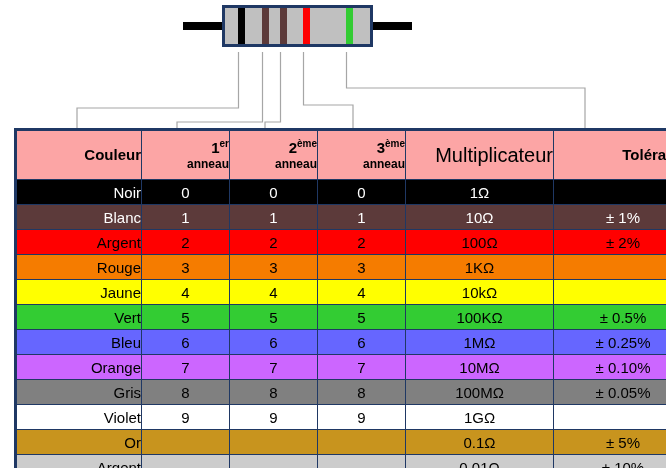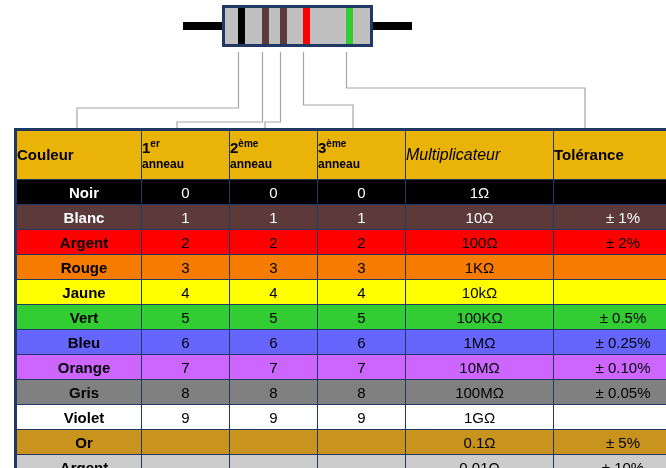--- a/index.html
+++ b/index.html
@@ -85,33 +85,32 @@
     padding: 0;
     margin: 0;
   }
 
   col.c-couleur { width: 126px; }
   col.c-ring    { width: 88px; }
   col.c-mult    { width: 148px; }
   col.c-tol     { width: 140px; }
 
   thead th {
-    background: #eab308;
+    background: #fca5a5;
     color: #000000;
     height: 48px;
     font-size: 15px;
     font-weight: bold;
-    text-align: left;
+    text-align: right;
     vertical-align: middle;
     line-height: 1.25;
   }
   thead th.h-mult {
-    font-size: 16px;
+    font-size: 20px;
     font-weight: normal;
-    font-style: italic;
   }
   thead th .ring-num {
     font-size: 15px;
     font-weight: bold;
   }
   thead th .ring-sup {
     font-size: 10px;
     font-weight: bold;
     vertical-align: super;
     margin-top: 30px;
@@ -124,23 +123,23 @@
 
   tbody tr { height: 24px; }
   tbody td {
     height: 24px;
     font-size: 15px;
     text-align: center;
     vertical-align: middle;
     white-space: nowrap;
   }
   tbody td.name {
-    text-align: center;
+    text-align: right;
     padding-left: 10px;
-    font-weight: bold;
+    font-weight: normal;
     font-size: 15px;
   }
 </style>
 </head>
 <body>
 
 <div id="stage">
 
   <div class="resistor-wrap">
     <div class="lead lead-left"></div>

